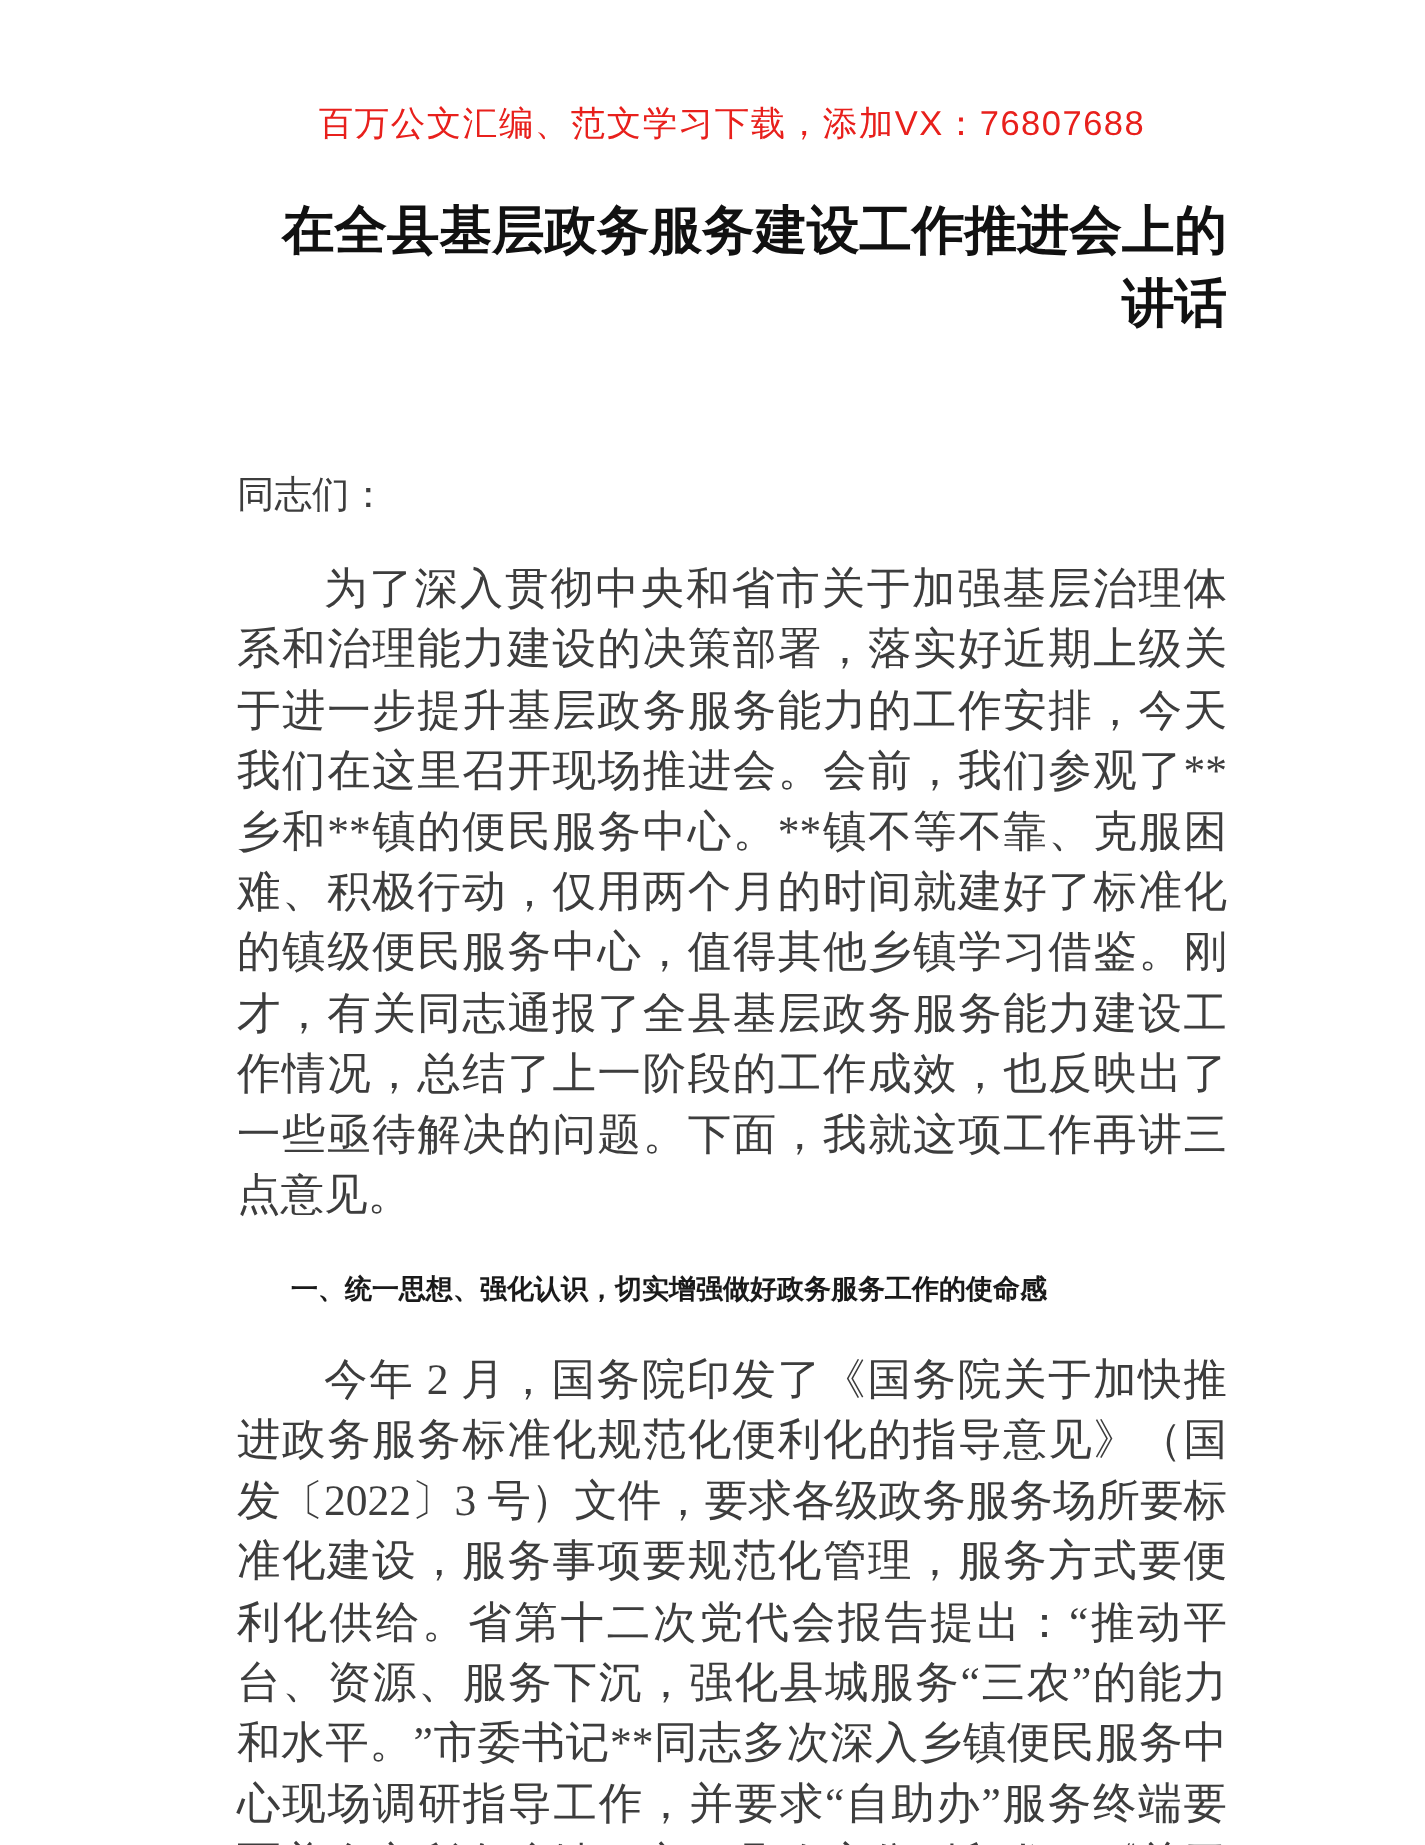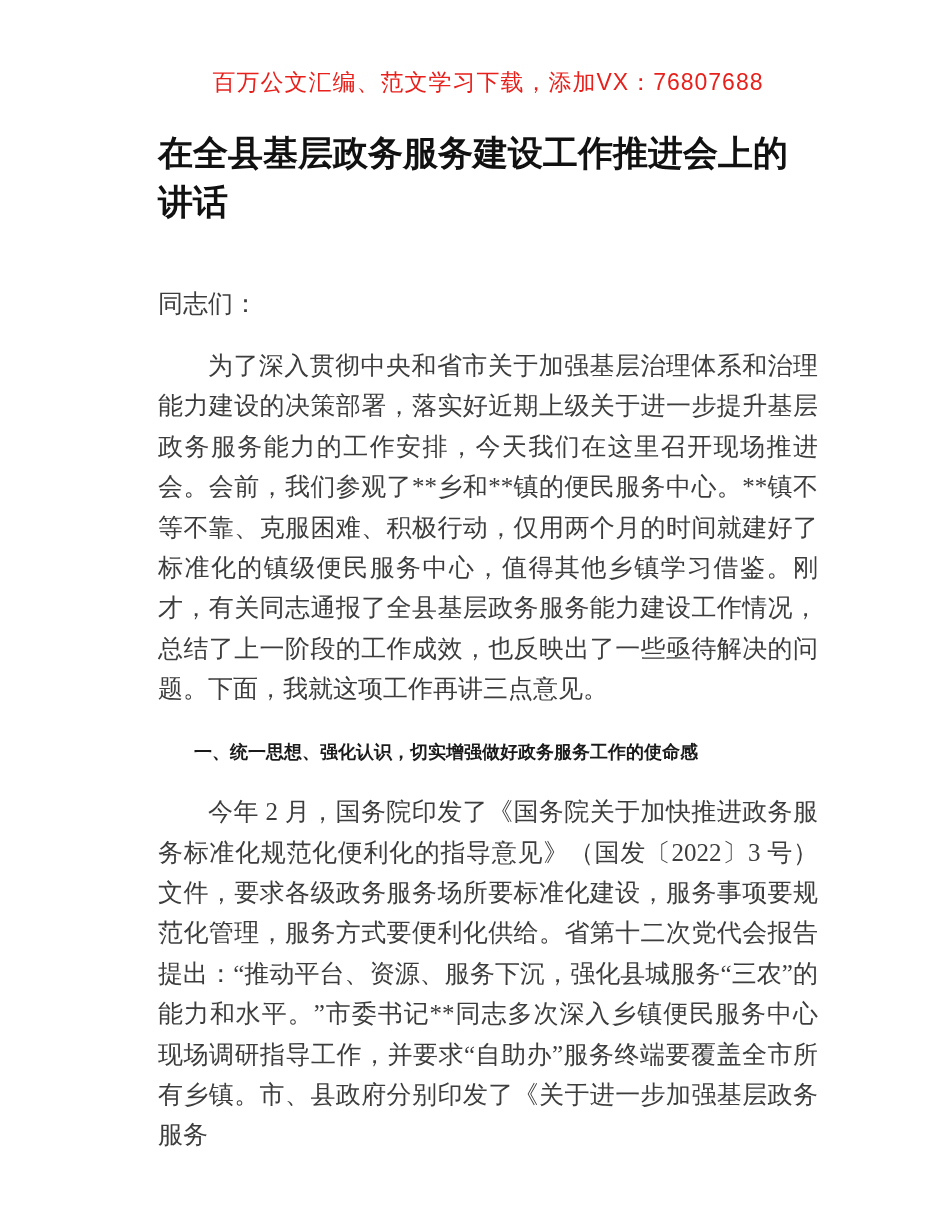--- a/index.html
+++ b/index.html
@@ -31,30 +31,30 @@
     text-align: center;
     white-space: nowrap;
   }
   .title {
     margin-top: 24px;
     font-family: "Liberation Serif", serif;
     font-size: 35px;
     line-height: 49px;
     font-weight: 700;
     color: #111111;
-    text-align: left;
+    text-align: right;
   }
   .salutation {
-    margin-top: 49px;
+    margin-top: 76px;
     font-size: 25px;
     line-height: 40px;
     color: #3d3d3d;
   }
   .para {
-    font-size: 25px;
+    font-size: 29px;
     line-height: 40.4px;
     color: #3d3d3d;
     text-align: justify;
     text-justify: inter-ideograph;
     text-indent: 2em;
   }
   .para-1 { margin-top: 14px; }
   .heading {
     margin-top: 14px;
     font-family: "Liberation Sans", sans-serif;

